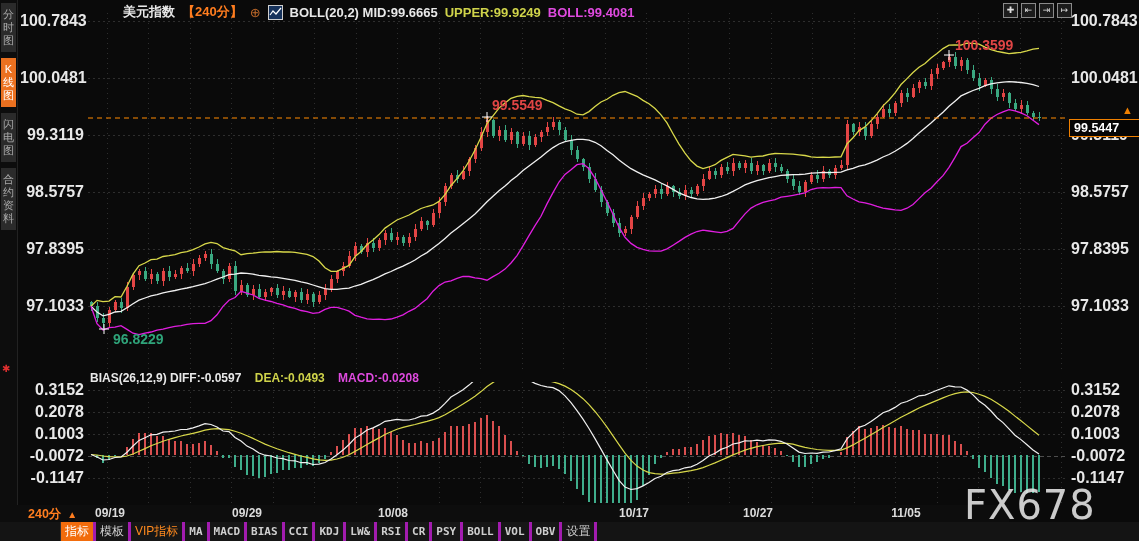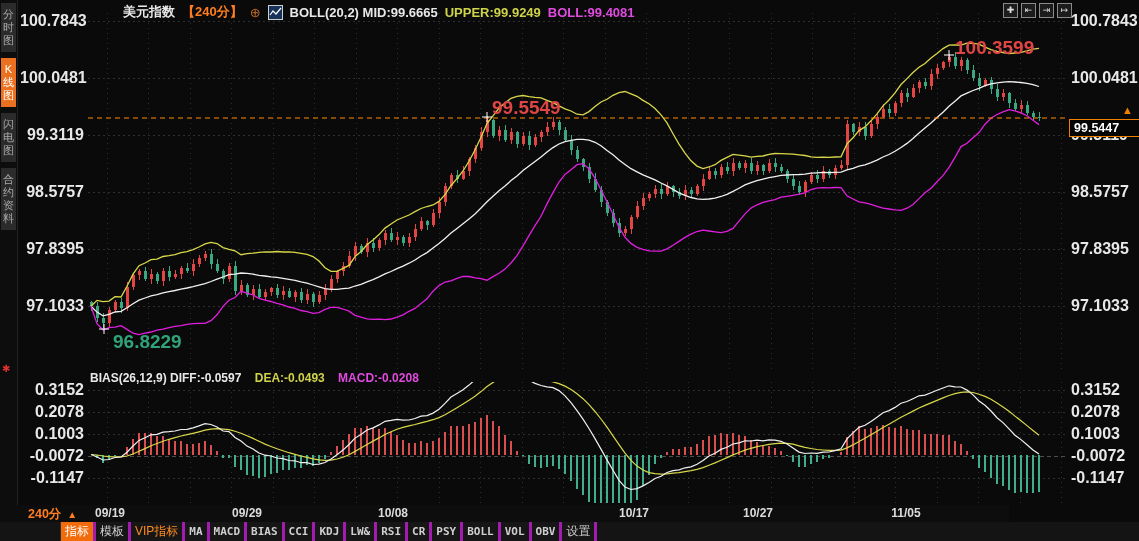--- a/index.html
+++ b/index.html
@@ -23,21 +23,21 @@
   #top-icons{position:absolute;left:1003px;top:3px;display:flex;gap:3px;z-index:6;}
   .ticon{width:13px;height:13px;border:1px solid #8a8a8a;background:#1c1c1c;color:#ddd;
          font-size:9px;line-height:12px;text-align:center;cursor:pointer;}
   
   .yaxis{position:absolute;top:0;width:64px;height:521px;z-index:4;}
   #left-axis{left:20px;text-align:right;}
   #right-axis{left:1071px;text-align:left;}
   .ylab{position:absolute;width:64px;font-size:16px;font-weight:700;color:#e8e8e8;line-height:14px;}
   #left-axis .ylab{right:0;text-align:right;}
   
-  .ann{position:absolute;font-size:19px;font-weight:700;z-index:5;white-space:nowrap;}
+  .ann{position:absolute;font-size:14px;font-weight:700;z-index:5;white-space:nowrap;}
   #macd-header{position:absolute;left:90px;top:371px;font-size:12px;font-weight:700;color:#e8e8e8;
                white-space:nowrap;z-index:5;}
   #macd-header .dea{color:#cfd34a;margin-left:10px;}
   #macd-header .macdv{color:#df4adf;margin-left:10px;}
   
   #price-box{position:absolute;left:1069px;top:119px;width:66px;height:16px;background:#050505;
              border:1.5px solid #f08000;color:#fff;font-size:12.5px;font-weight:700;
              line-height:16px;padding-left:4px;z-index:7;}
   #price-marker{position:absolute;left:1122px;top:104px;color:#f08000;font-size:11px;z-index:7;}
   
@@ -709,20 +709,21 @@
     <div id="xaxis-labels">
         <div class="xlab" style="left: 110px;">09/19</div>
         <div class="xlab" style="left: 247px;">09/29</div>
         <div class="xlab" style="left: 393px;">10/08</div>
         <div class="xlab" style="left: 634px;">10/17</div>
         <div class="xlab" style="left: 758px;">10/27</div>
         <div class="xlab" style="left: 906px;">11/05</div>
       </div>
   </div>
 
+  <div id="watermark">FX678</div>
 
   <div id="toolbar">
     <div class="spacer"></div>
     <div class="tbtn active">指标</div>
     <div class="tbtn">模板</div>
     <div class="tbtn vip">VIP指标</div>
     <div class="tbtn mono">MA</div>
     <div class="tbtn mono">MACD</div>
     <div class="tbtn mono">BIAS</div>
     <div class="tbtn mono">CCI</div>

